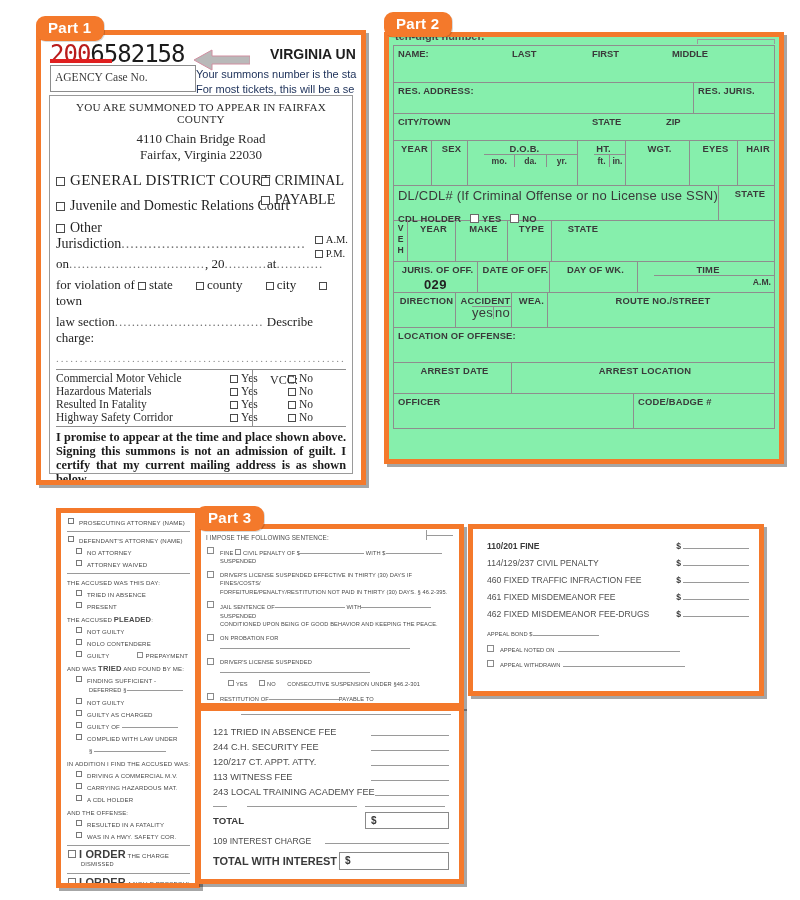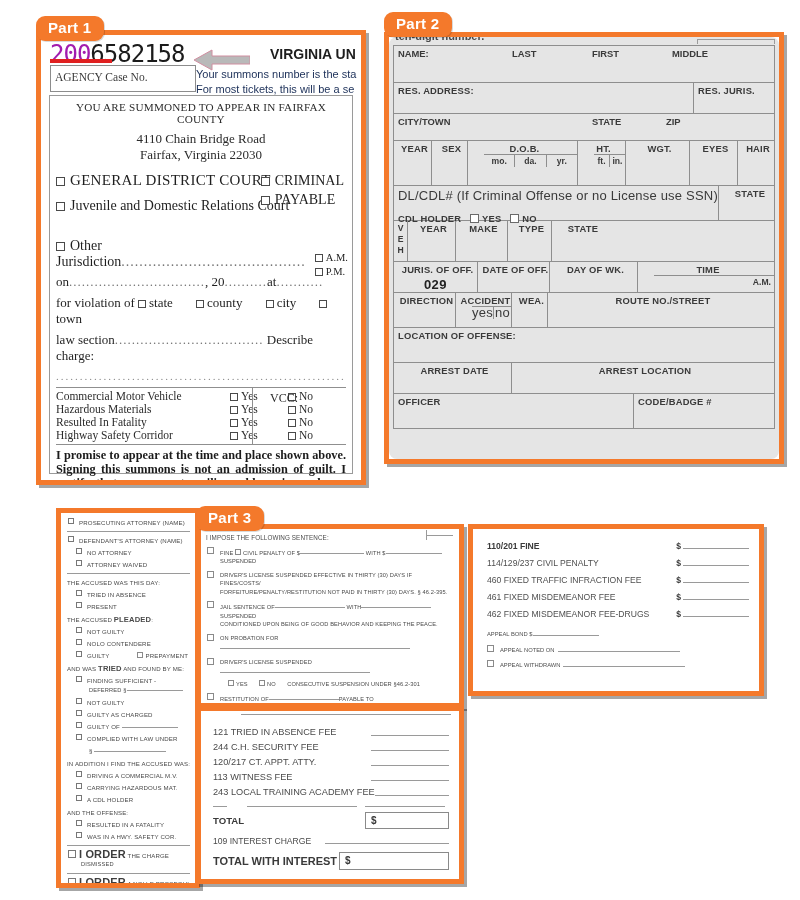--- a/index.html
+++ b/index.html
@@ -56,21 +56,21 @@
     width: 100%; height: 100%;
     padding: 4px 6px 4px 7px;
   }
   .p1 .topline { position: relative; height: 46px; }
   .sumnum {
     position: absolute; left: 2px; top: 1px;
     font-family: "DejaVu Sans Mono", monospace;
     font-size: 24px; letter-spacing: -1px; color: #1b1b1b;
     white-space: nowrap;
   }
-  .sumnum .struck { position: relative; color: #a21caf; margin-top: 32px; }
+  .sumnum .struck { position: relative; color: #b91c1c; margin-top: 32px; }
   .strikeline {
     position: absolute; left: 2px; top: 20px;
     width: 62px; height: 4px; background: #E02020; z-index: 5;
   }
   .grayarrow {
     position: absolute; left: 146px; top: 10px; width: 56px; height: 22px; z-index: 6;
   }
   .agencybox {
     position: absolute; left: 2px; top: 26px; width: 146px; height: 27px;
     border: 1px solid #8c8c8c; background: #fff; z-index: 4;
@@ -106,21 +106,21 @@
   }
   .cb.sm { width: 8px; height: 8px; margin-right: 3px; }
   .row-courts {
     margin-top: 9px; position: relative; font-size: 15px; color: #1f1f1f;
   }
   .gdc { display:inline-block; letter-spacing: .3px; }
   .crimtraf {
     position: absolute; right: 2px; top: -1px; text-align: left; font-size: 14px; line-height: 19px;
   }
   .jdr { margin-top: 9px; font-size: 14px; color: #1f1f1f; }
-  .other { margin-top: 24px; font-size: 14px; position: relative; color: #1f1f1f; }
+  .other { margin-top: 6px; font-size: 14px; position: relative; color: #1f1f1f; }
   .dots { color: #777; letter-spacing: 1px; }
   .ampm {
     position: absolute; right: -2px; top: 13px; font-size: 10.5px; line-height: 14px; text-align: left;
   }
   .onrow { margin-top: 4px; font-size: 13px; color: #1f1f1f; }
   .violrow { margin-top: 5px; font-size: 13px; color: #1f1f1f; }
   .violrow .gap { display:inline-block; width: 20px; }
   .lawrow { margin-top: 5px; font-size: 13px; color: #1f1f1f; }
   .dotrule { margin-top: 6px; color: #8a8a8a; font-size: 11px; letter-spacing: 2px; overflow: hidden; height: 13px; }
   .vccwrap {
@@ -137,22 +137,21 @@
     margin-top: 3px; font-size: 12.3px; font-weight: bold; color: #1b1b1b;
     line-height: 14px; text-align: justify;
   }
 
   
   #part2 { left: 384px; top: 32px; width: 400px; height: 432px; }
   .p2 {
     position: relative; width: 100%; height: 100%;
     font-family: "Liberation Sans", sans-serif;
     color: #2a2a2a; padding: 0;
-    background: #e5e5e5;
-    border-radius: 8px;
+    background: #86efac;
   }
   .p2 .cuttext {
     position: absolute; left: 6px; top: -7px; font-size: 11px; color: #4a4a4a;
     font-weight: 600; white-space: nowrap; overflow: hidden; height: 12px;
   }
   .p2 .topstub {
     position: absolute; right: 4px; top: 2px; width: 78px; height: 5px;
     border-top: 1px solid #9b9b9b; border-left: 1px solid #9b9b9b; border-right: 1px solid #9b9b9b;
   }
   .grid { position: absolute; left: 4px; right: 4px; top: 8px; bottom: 4px; }

